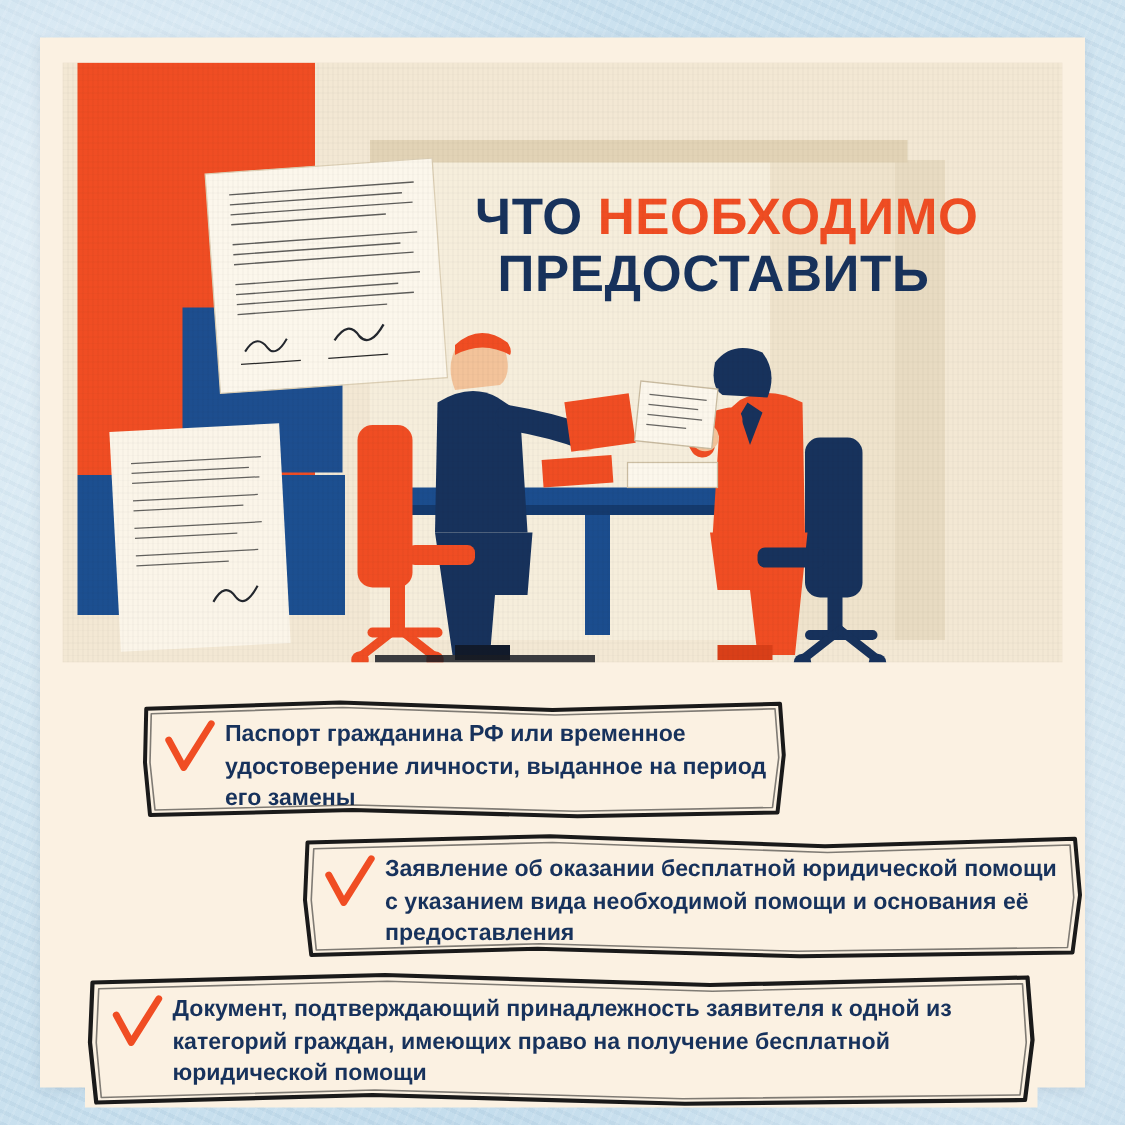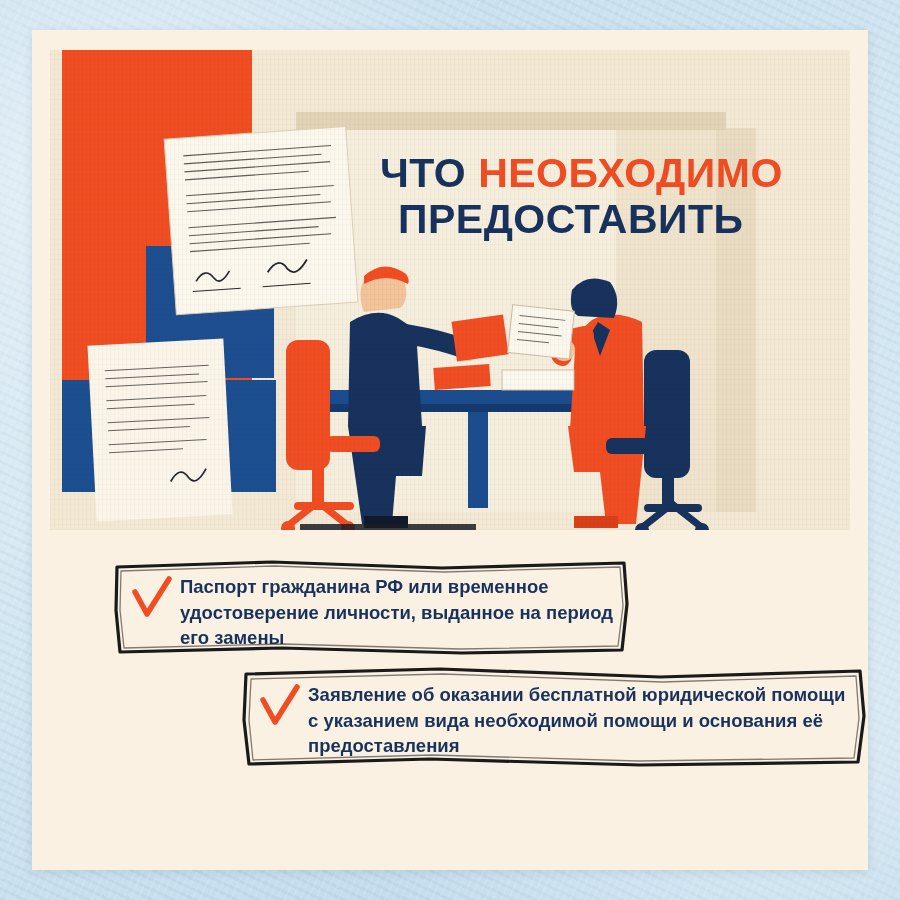--- a/index.html
+++ b/index.html
@@ -267,15 +267,25 @@
       <svg class="check-frame" viewBox="0 0 628 102" preserveAspectRatio="none">
         <path d="M6 8 L200 3 L420 11 L620 5 L624 50 L618 96 L400 99 L190 93 L9 98 L4 54 Z" fill="none" stroke="#1a1a1a" stroke-width="3.2" stroke-linejoin="round"></path>
         <path d="M11 13 L202 8 L422 16 L616 10 L619 52 L614 92 L398 95 L192 89 L13 94 L9 54 Z" fill="none" stroke="#1a1a1a" stroke-width="1.3" opacity="0.55" stroke-linejoin="round"></path>
       </svg>
       <svg class="tick" viewBox="0 0 46 46">
         <path d="M7 16 L19 38 L41 3" fill="none" stroke="#f04d23" stroke-width="5.5" stroke-linecap="round" stroke-linejoin="round"></path>
       </svg>
       <div class="check-text">Заявление об оказании бесплатной юридической помощи с указанием вида необходимой помощи и основания её предоставления</div>
     </div>
 
+    <div class="check-item" id="check3">
+      <svg class="check-frame" viewBox="0 0 762 110" preserveAspectRatio="none">
+        <path d="M6 10 L240 4 L500 12 L754 6 L758 56 L752 104 L480 107 L230 100 L9 106 L4 58 Z" fill="none" stroke="#1a1a1a" stroke-width="3.4" stroke-linejoin="round"></path>
+        <path d="M11 15 L242 9 L502 17 L750 11 L753 58 L748 100 L478 103 L232 96 L13 102 L9 58 Z" fill="none" stroke="#1a1a1a" stroke-width="1.3" opacity="0.55" stroke-linejoin="round"></path>
+      </svg>
+      <svg class="tick" viewBox="0 0 46 46">
+        <path d="M7 16 L19 38 L41 3" fill="none" stroke="#f04d23" stroke-width="5.5" stroke-linecap="round" stroke-linejoin="round"></path>
+      </svg>
+      <div class="check-text">Документ, подтверждающий принадлежность заявителя к одной из категорий граждан, имеющих право на получение бесплатной юридической помощи</div>
+    </div>
 
   </div>
 </div>
 
 </body></html>

